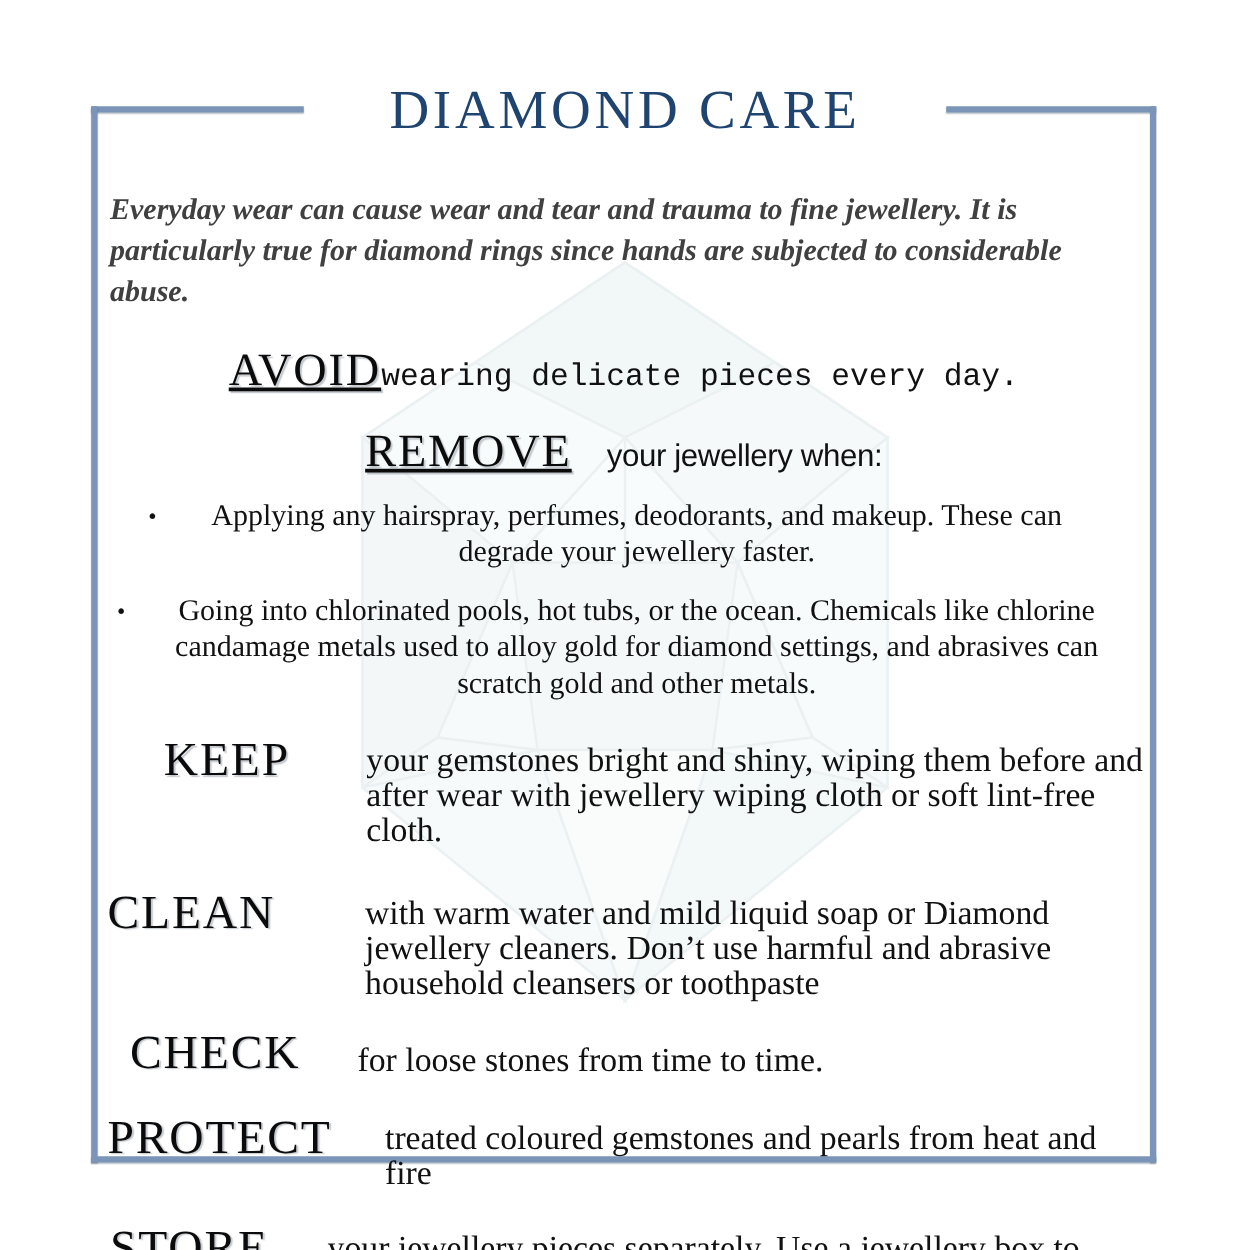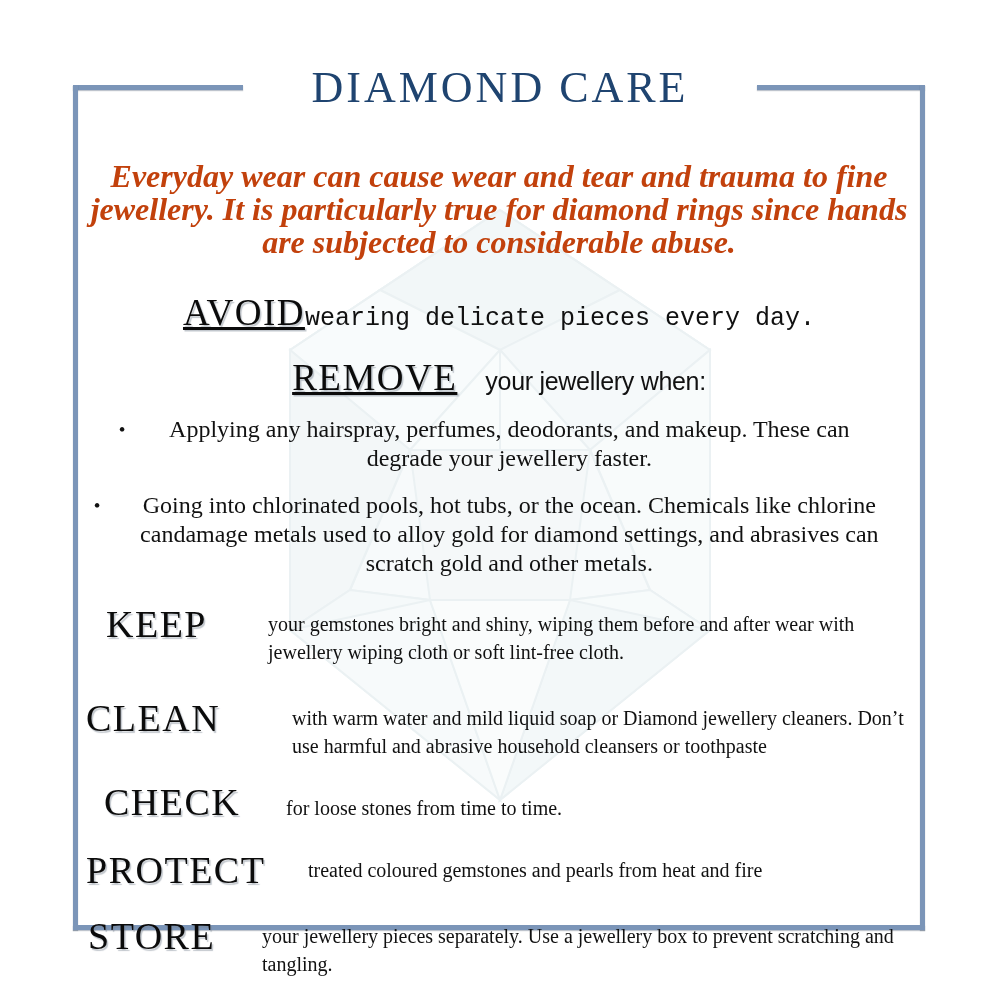--- a/index.html
+++ b/index.html
@@ -65,28 +65,28 @@
   
   #content {
     position: absolute;
     left: 78px;
     top: 128px;
     width: 842px;
     z-index: 3;
   }
 
   #intro {
-    text-align: center;
+    text-align: left;
     font-style: italic;
     font-weight: bold;
-    font-size: 32px;
+    font-size: 24px;
     line-height: 33px;
     letter-spacing: 0px;
     padding: 0 10px;
-    color: #c2410c;
+    color: #404040;
   }
 
   
   .center-row {
     text-align: center;
     margin-top: 16px;
   }
   .kw {
     font-family: "Liberation Serif", "DejaVu Serif", serif;
     font-weight: normal;
@@ -137,28 +137,28 @@
   }
   .kw-cell {
     flex: 0 0 auto;
     text-align: left;
     padding-right: 14px;
     white-space: nowrap;
   }
   .kw-cell .kw { font-size: 38px; line-height: 40px; }
   .kw-body {
     flex: 1 1 auto;
-    font-size: 20px;
+    font-size: 27px;
     line-height: 28px;
     padding-top: 6px;
     color: #111;
   }
 
   
-  #row-keep    { margin-top: 26px; }
+  #row-keep    { margin-top: 26px; padding-left: 25px; }
   #row-keep    .kw-cell { width: 148px; padding-left: 28px; }
   #row-clean   { margin-top: 32px; gap: 44px; }
   #row-clean   .kw-cell { width: 148px; padding-left: 8px; }
   #row-check   { margin-top: 22px; }
   #row-check   .kw-cell { width: 168px; padding-left: 26px; }
   #row-check   .kw-body { padding-top: 12px; }
   #row-protect { margin-top: 28px; }
   #row-protect .kw-cell { width: 208px; padding-left: 8px; }
   #row-store   { margin-top: 26px; justify-content: space-between; }
   #row-store   .kw-cell { width: 160px; padding-left: 10px; }

